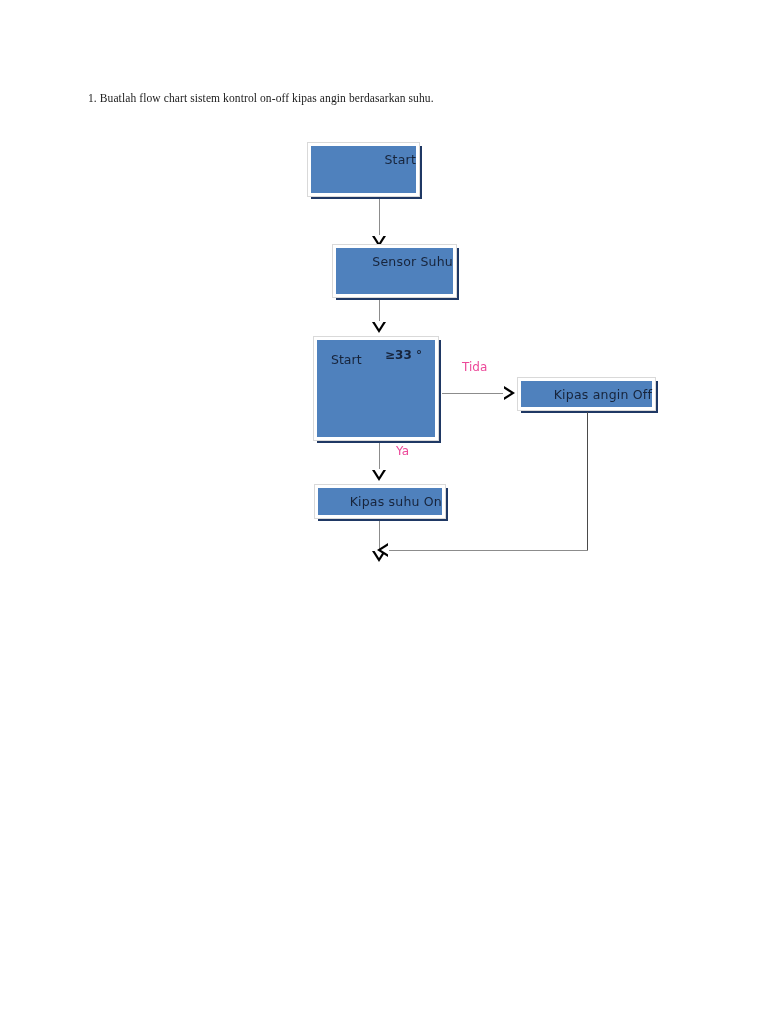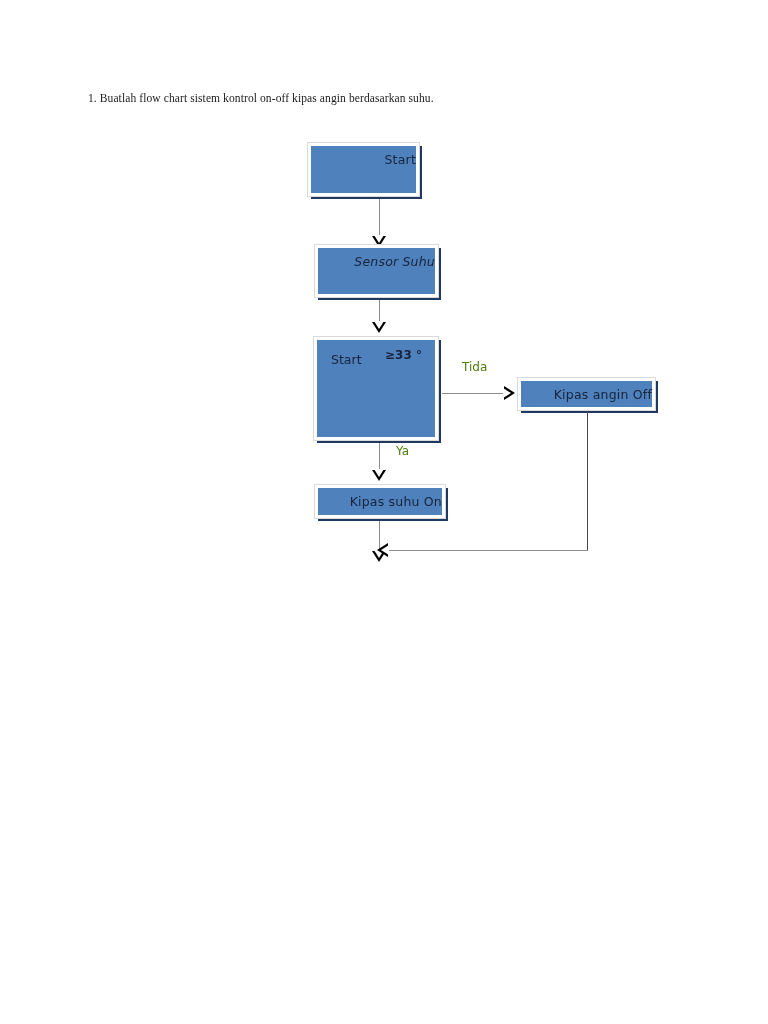--- a/index.html
+++ b/index.html
@@ -85,38 +85,38 @@
     content:"";position:absolute;left:4px;top:-5px;
     width:0;height:0;
     border-top:5px solid transparent;
     border-bottom:5px solid transparent;
     border-right:8px solid #ffffff;
   }
 
   .edge-label{
     position:absolute;
     font-family:"DejaVu Sans","Liberation Sans",sans-serif;
-    font-size:12px;color:#4d7c0f;
+    font-size:12px;color:#ec4899;
   }
 </style>
 </head>
 <body>
 
 <div id="page">
 
   <div class="prompt">1. Buatlah flow chart sistem kontrol on-off kipas angin berdasarkan suhu.</div>
 
   <div class="box" style="left:308px;top:143px;width:111px;height:53px;">
     <span class="lbl">Start</span>
   </div>
 
   <div class="vline" style="left:379px;top:199px;height:41px;"></div>
   <div class="arrow-down" style="left:372px;top:236px;"></div>
 
-  <div class="box" style="left:315px;top:245px;width:123px;height:52px;font-style:italic;">
+  <div class="box" style="left:333px;top:245px;width:123px;height:52px;">
     <span class="lbl">Sensor Suhu</span>
   </div>
 
   <div class="vline" style="left:379px;top:300px;height:26px;"></div>
   <div class="arrow-down" style="left:372px;top:322px;"></div>
 
   <div class="box dec" style="left:314px;top:337px;width:124px;height:103px;">
     <span class="lbl-left">Start</span>
     <span class="lbl-right">≥33 °</span>
   </div>

